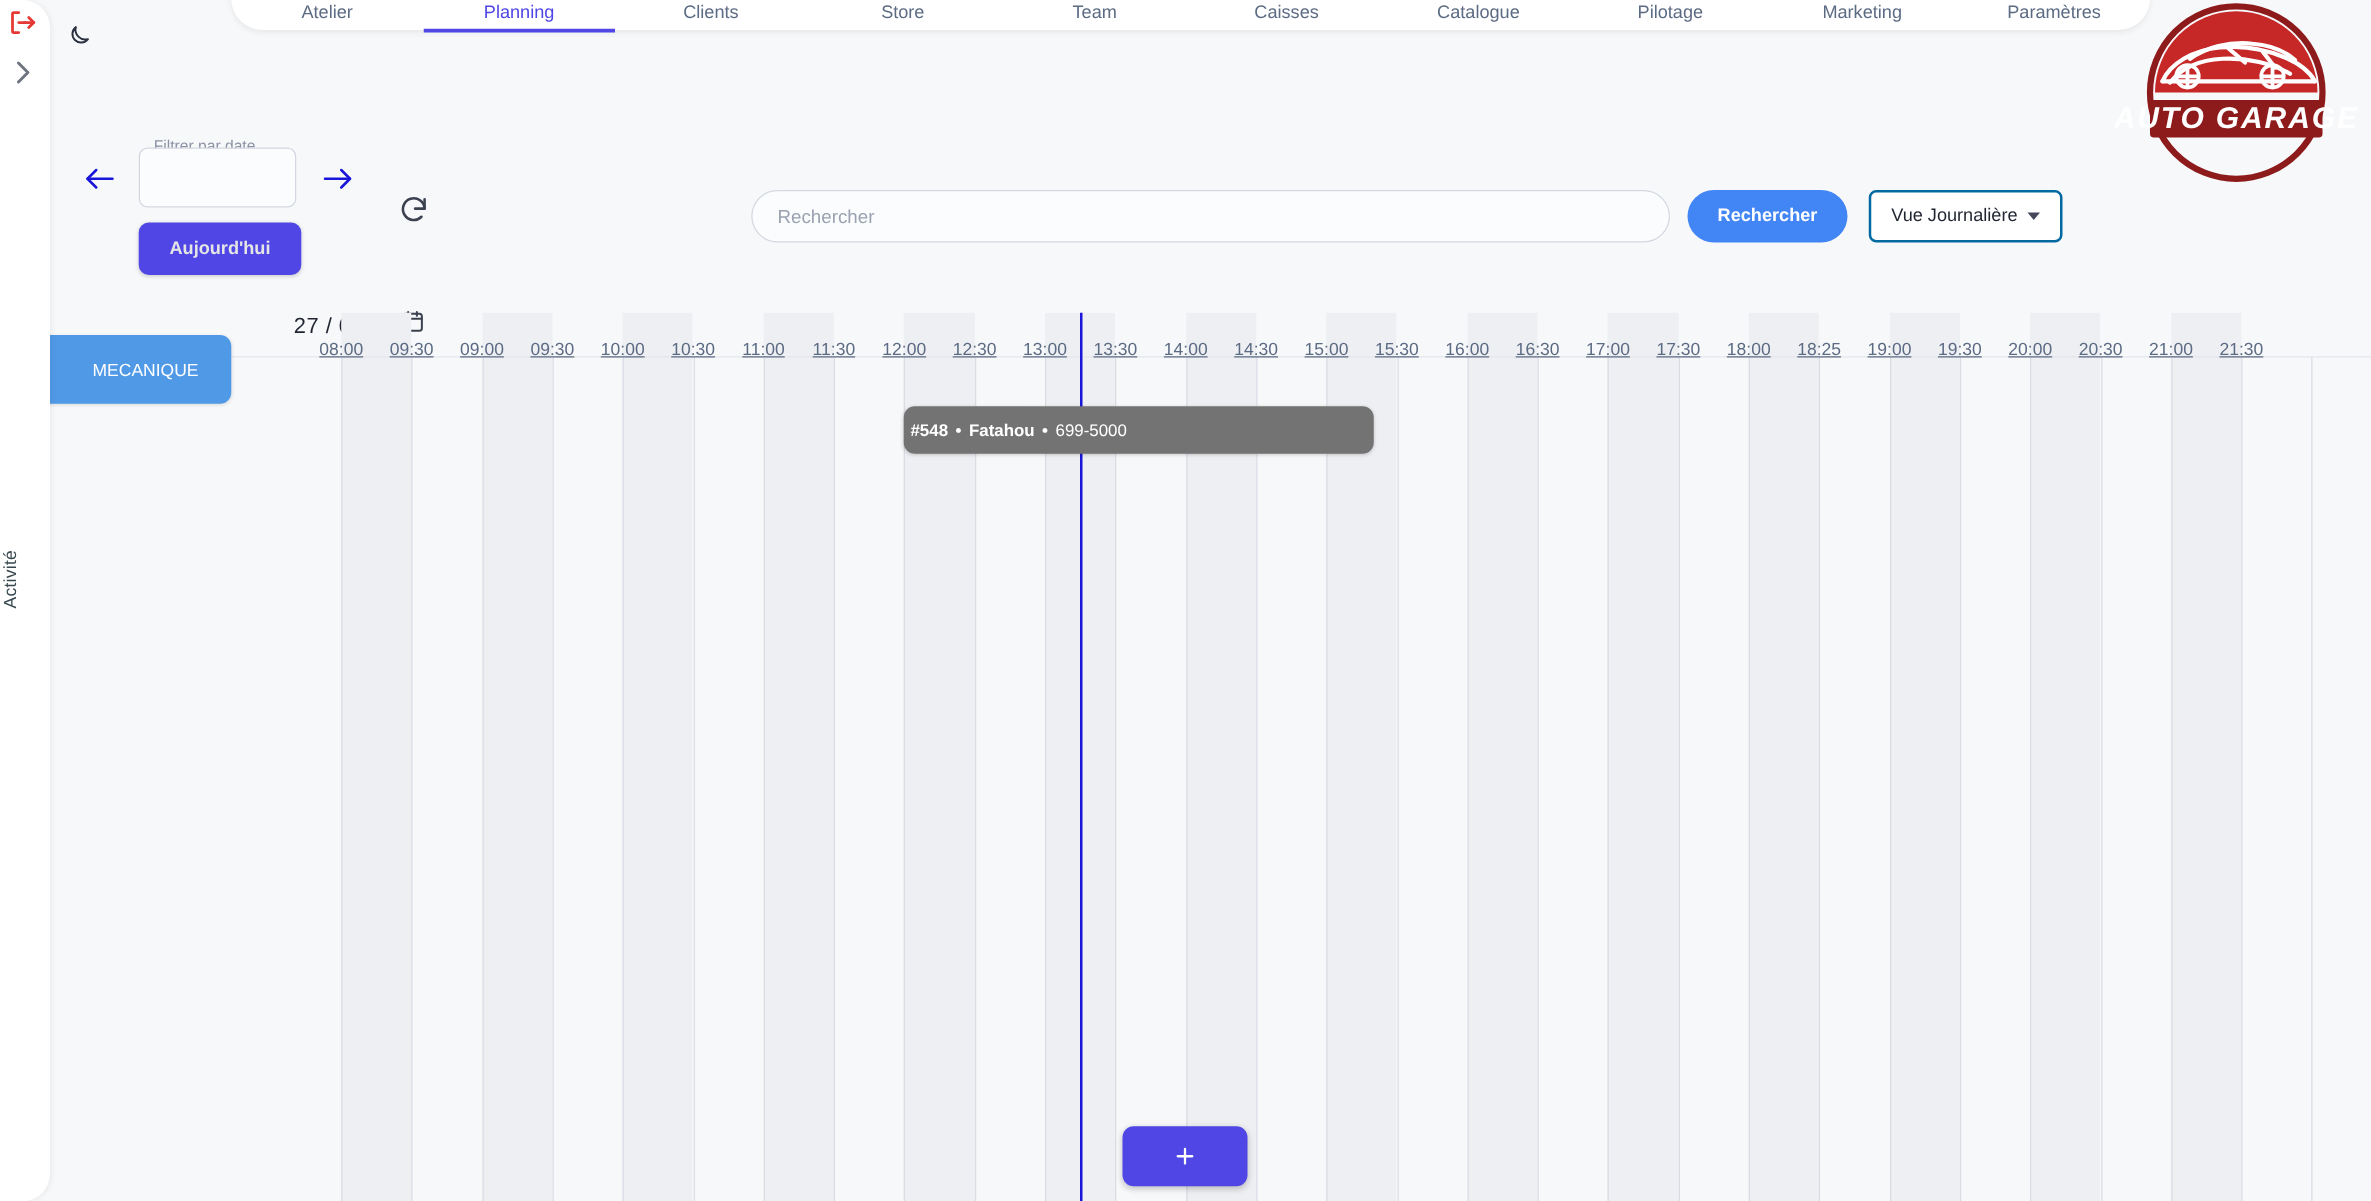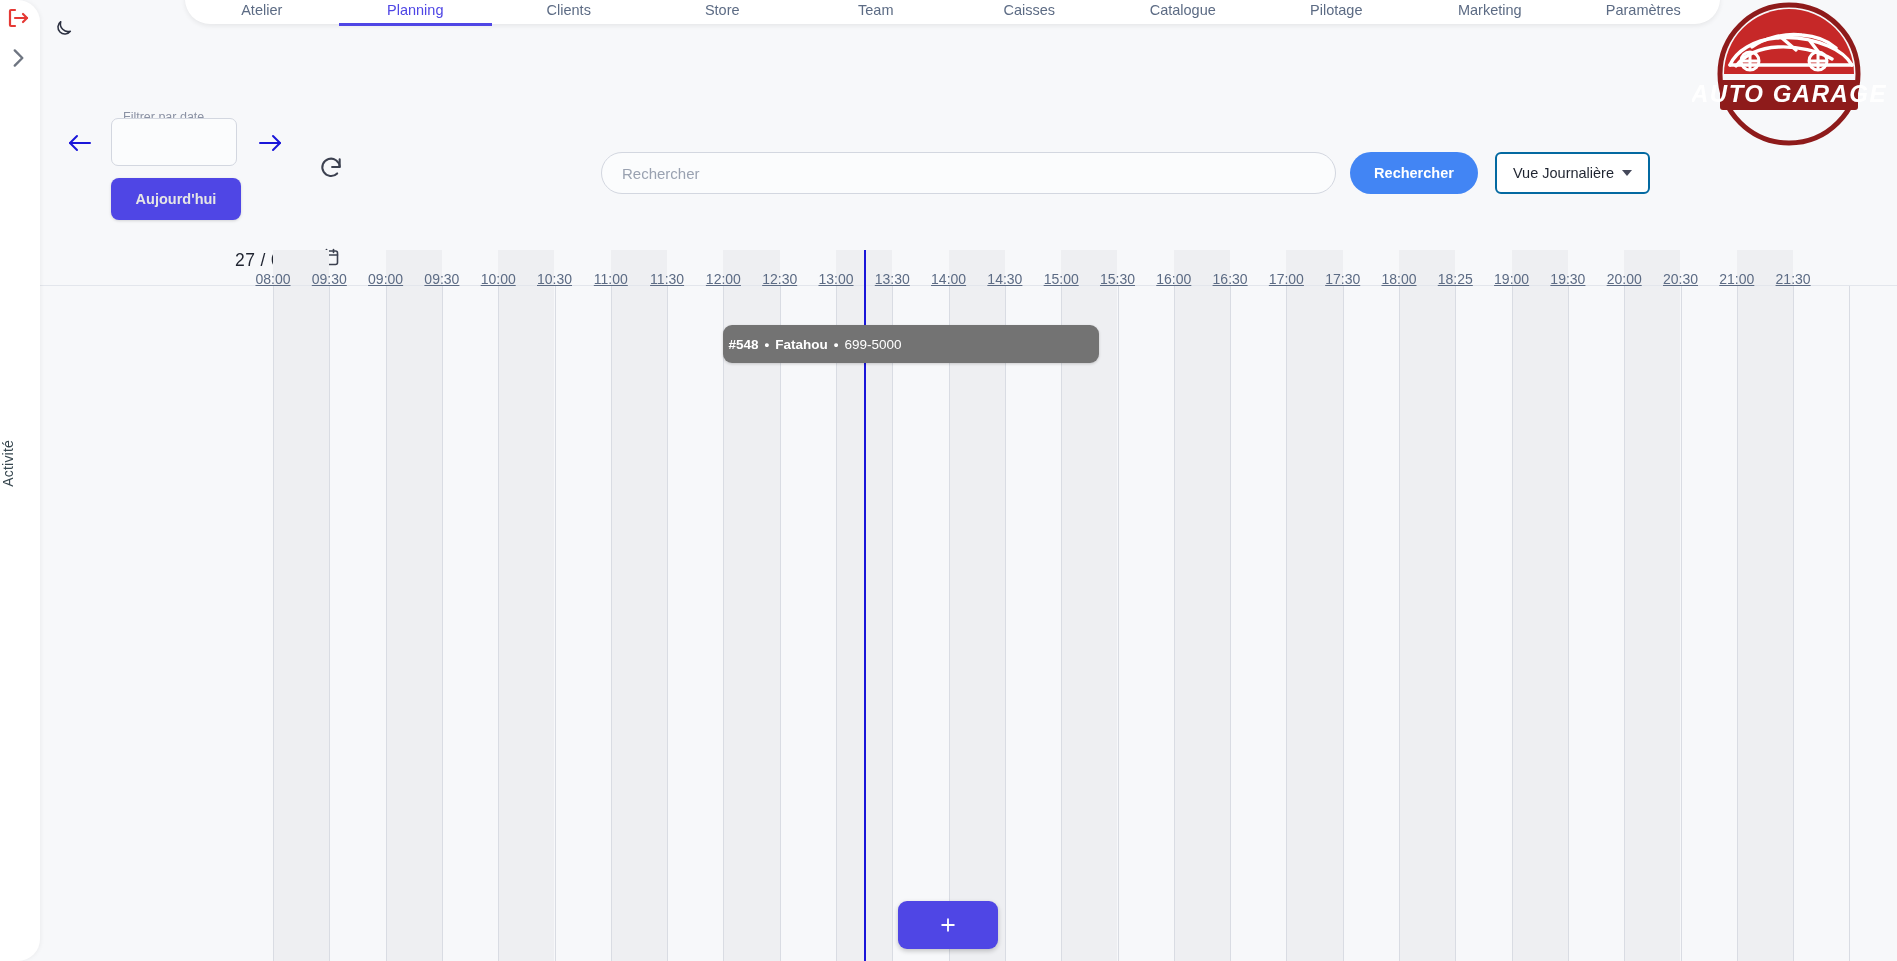--- a/index.html
+++ b/index.html
@@ -336,20 +336,23 @@
           <div class="time-tick" style="left: 1415.3px;">18:25</div>
           <div class="time-tick" style="left: 1471.6px;">19:00</div>
           <div class="time-tick" style="left: 1527.9px; text-align: center;">19:30</div>
           <div class="time-tick" style="left: 1584.2px;">20:00</div>
           <div class="time-tick" style="left: 1640.5px;">20:30</div>
           <div class="time-tick" style="left: 1696.8px;">21:00</div>
           <div class="time-tick" style="left: 1753.1px;">21:30</div>
         </div>
       <div class="now-line" id="now-line" style="left: 824.15px;"></div>
 
+      <div class="resource-chip">
+        <span>MECANIQUE</span>
+      </div>
 
       <div class="appointment" id="appt-0" style="left: 683.4px; width: 375.333px; top: 75px;">
         <b>#548</b>
         <span class="appt-sep">•</span>
         <b>Fatahou</b>
         <span class="appt-sep">•</span>
         <span>699-5000</span>
       </div>
     </div>
   </div>

